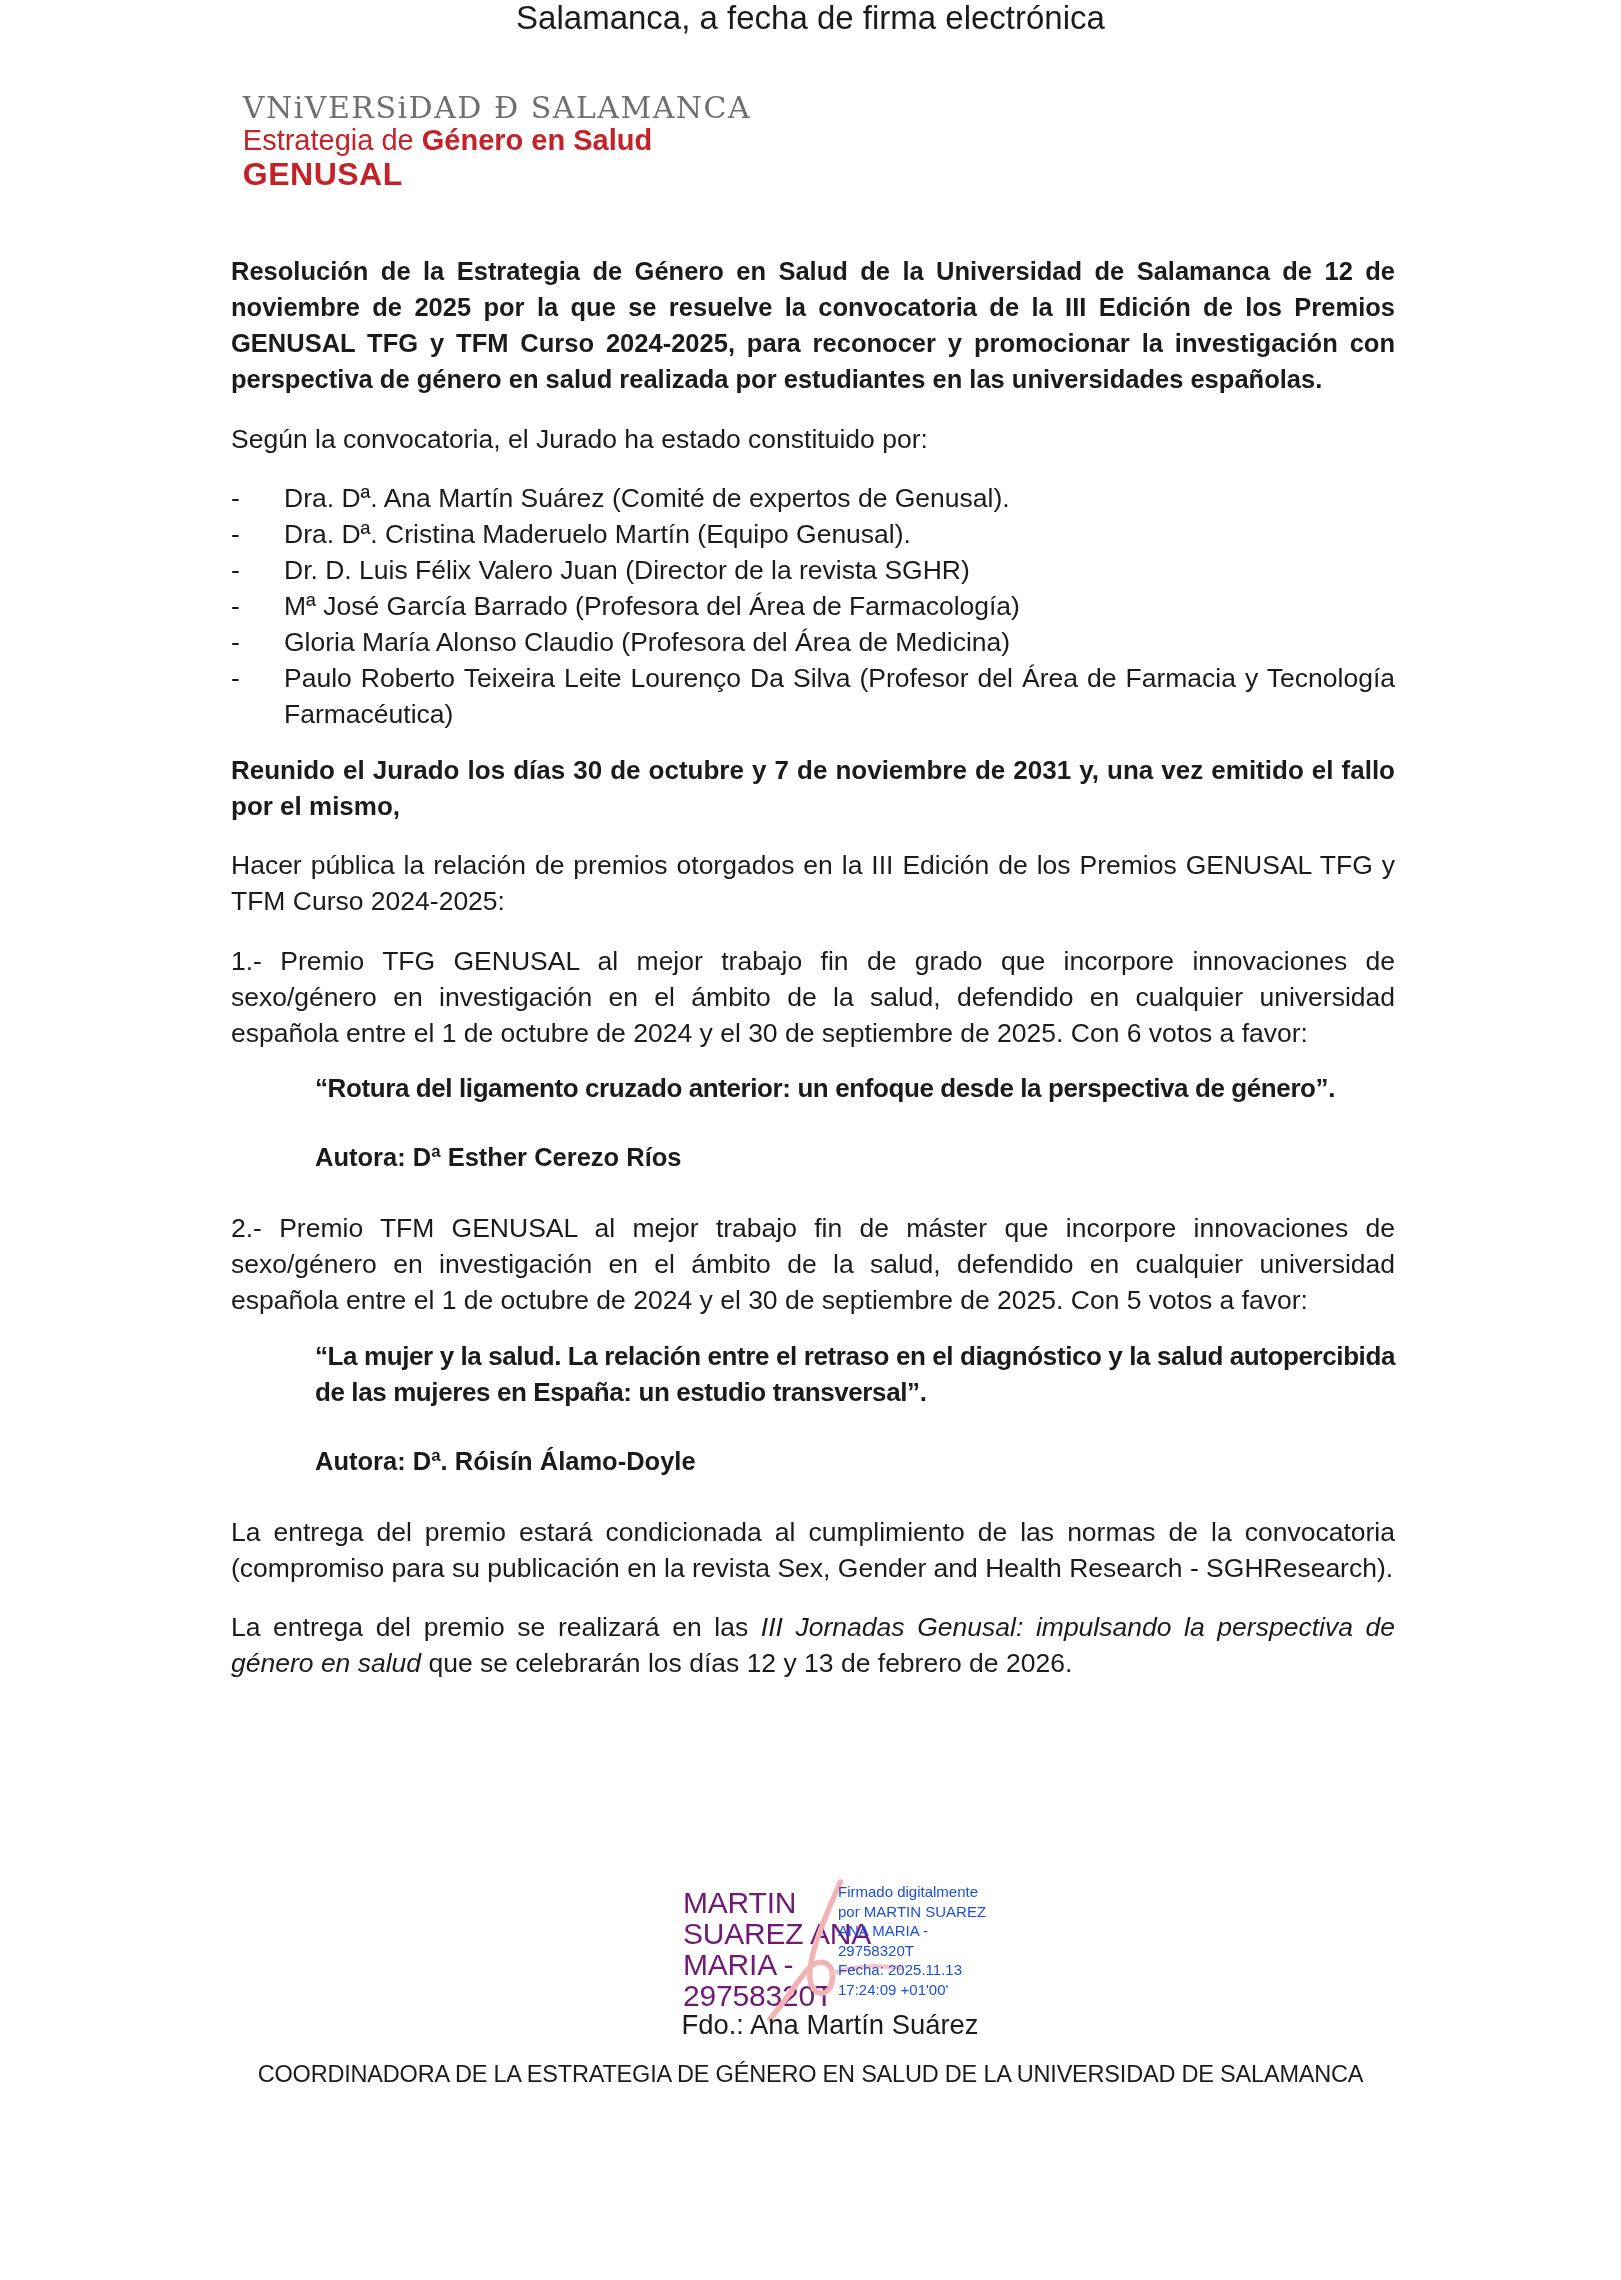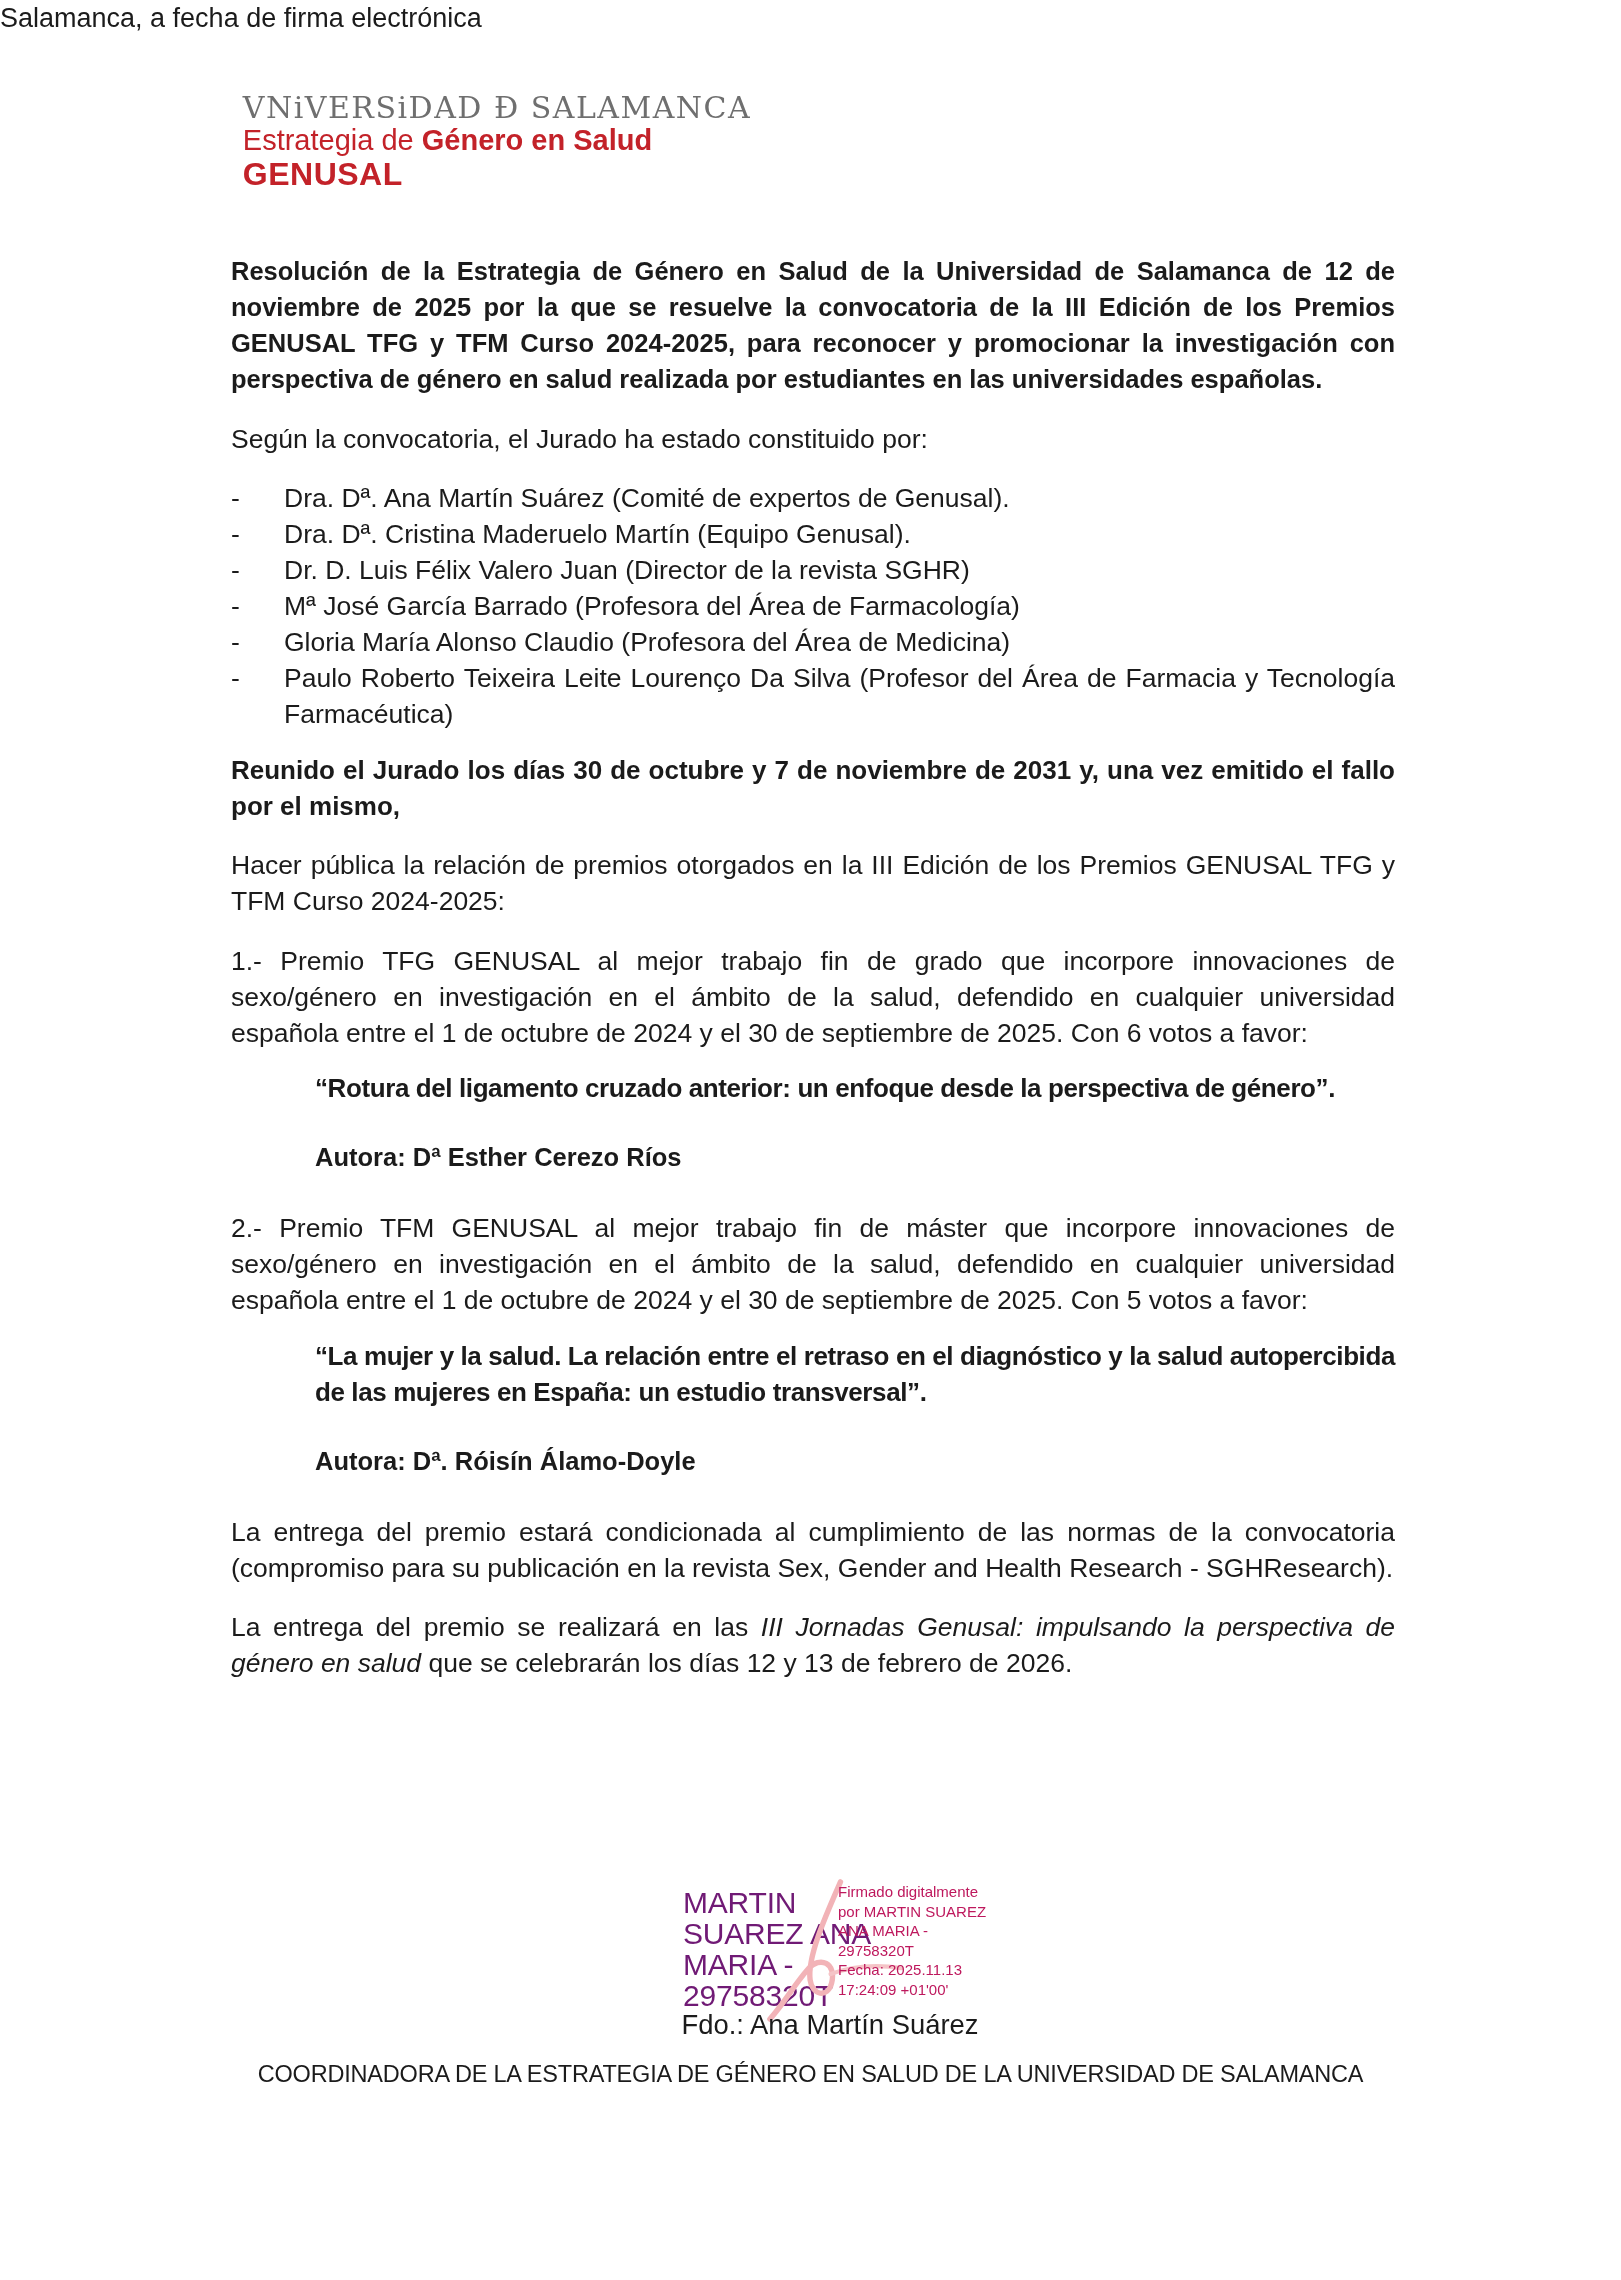--- a/index.html
+++ b/index.html
@@ -62,35 +62,35 @@
     padding-left:84px;
     font-weight:bold;
     font-size:25.5px; line-height:36px;
     margin-bottom:35px;
   }
   .numbered { margin-bottom:19.6px; }
   .ceremony i { font-style:italic; }
   
   .place-line {
     position:absolute; left:0; top:1884; width:1621px;
-    text-align:left; font-size:27px; line-height:36px; color:#1b1b1b;
+    text-align:center; font-size:33px; line-height:36px; color:#1b1b1b;
   }
   .sig-cluster {
     position:absolute; left:683px; top:1882px; width:392px; height:147px;
   }
   .sig-name {
     position:absolute; left:0; top:4.9px;
     font-size:30px; line-height:31px; letter-spacing:-0.2px;
     color:#701a75; white-space:nowrap;
   }
   .sig-ribbon { position:absolute; left:83px; top:-5.9px; width:147px; height:147px; }
   .sig-details {
     position:absolute; left:155px; top:0;
     font-size:15px; line-height:19.6px;
-    color:#be185d; white-space:nowrap;
+    color:#1d4ed8; white-space:nowrap;
   }
   .signed-by {
     position:absolute; left:0; top:2005px; width:1621px;
     text-align:center; font-size:27.4px; line-height:39px; color:#1b1b1b;
     text-indent:39px;
   }
   .footer-line {
     position:absolute; left:0; top:2060px; width:1621px;
     text-align:center;
     font-size:23.5px; line-height:29px; letter-spacing:-0.2px;

